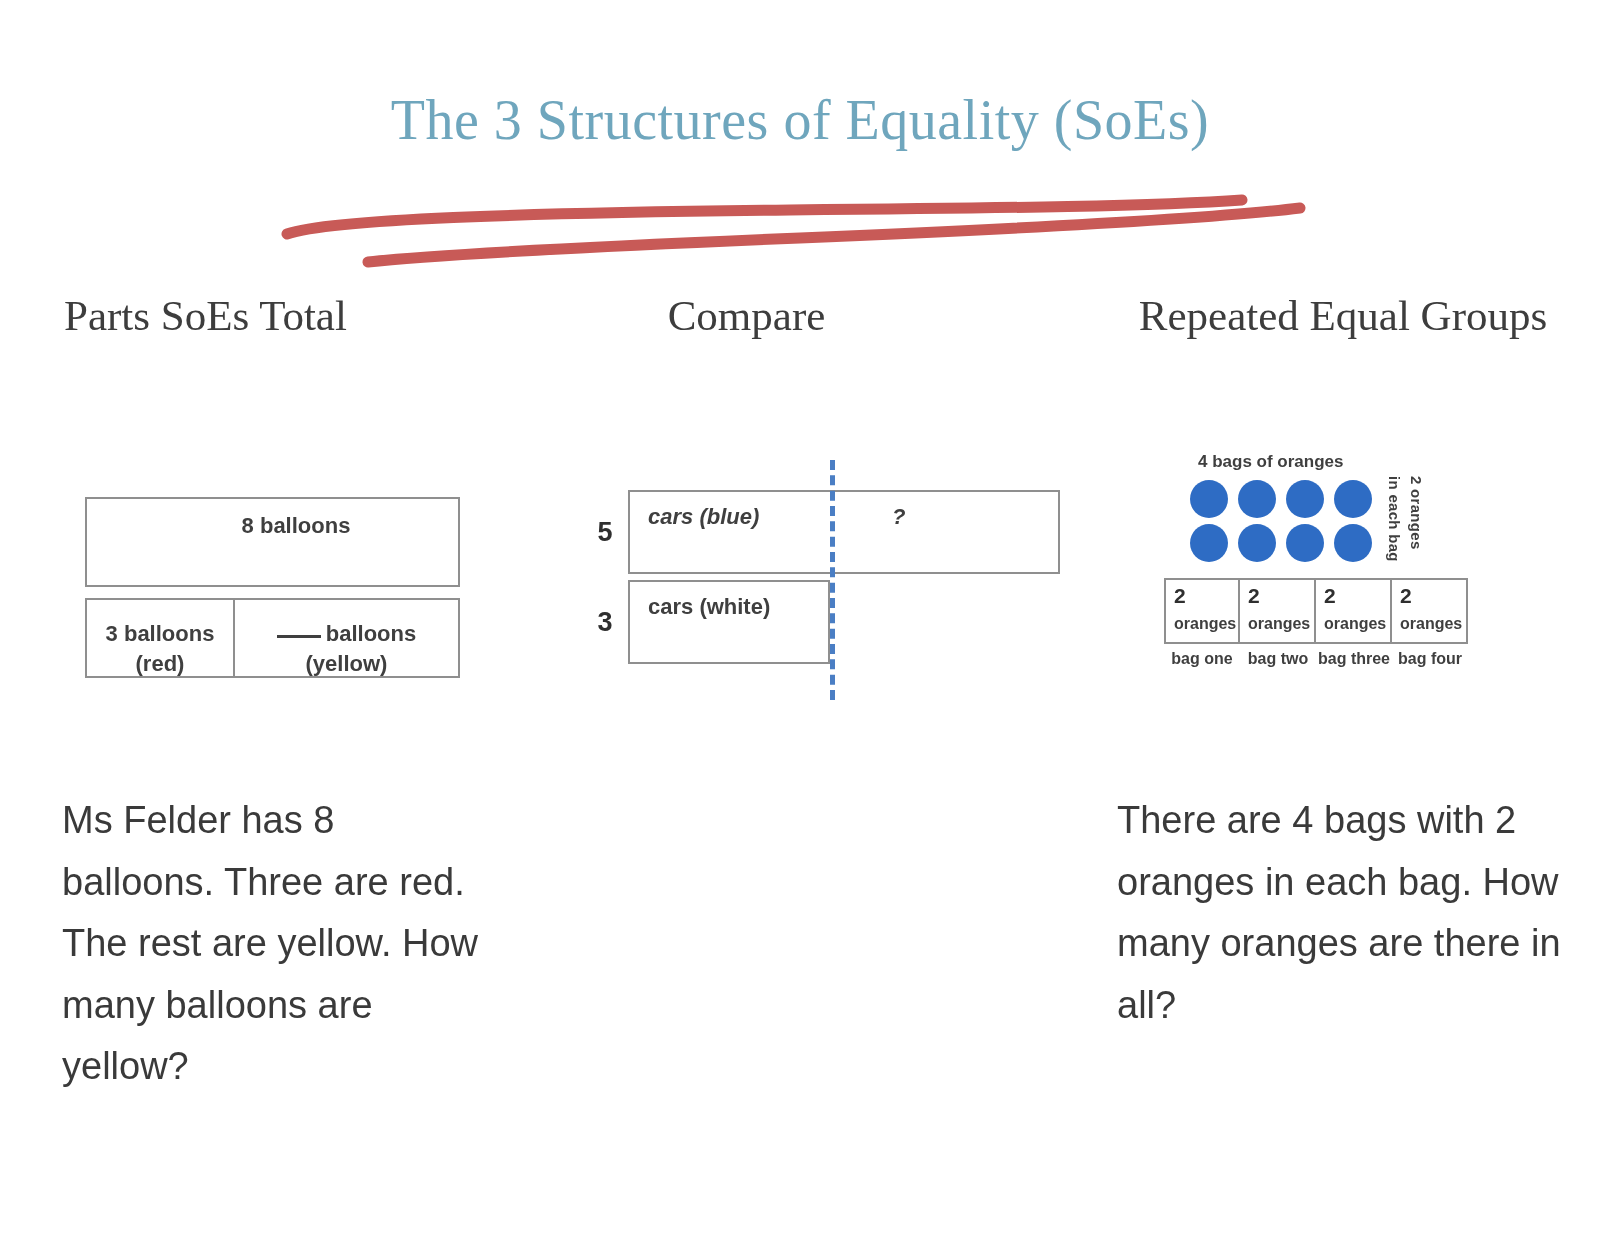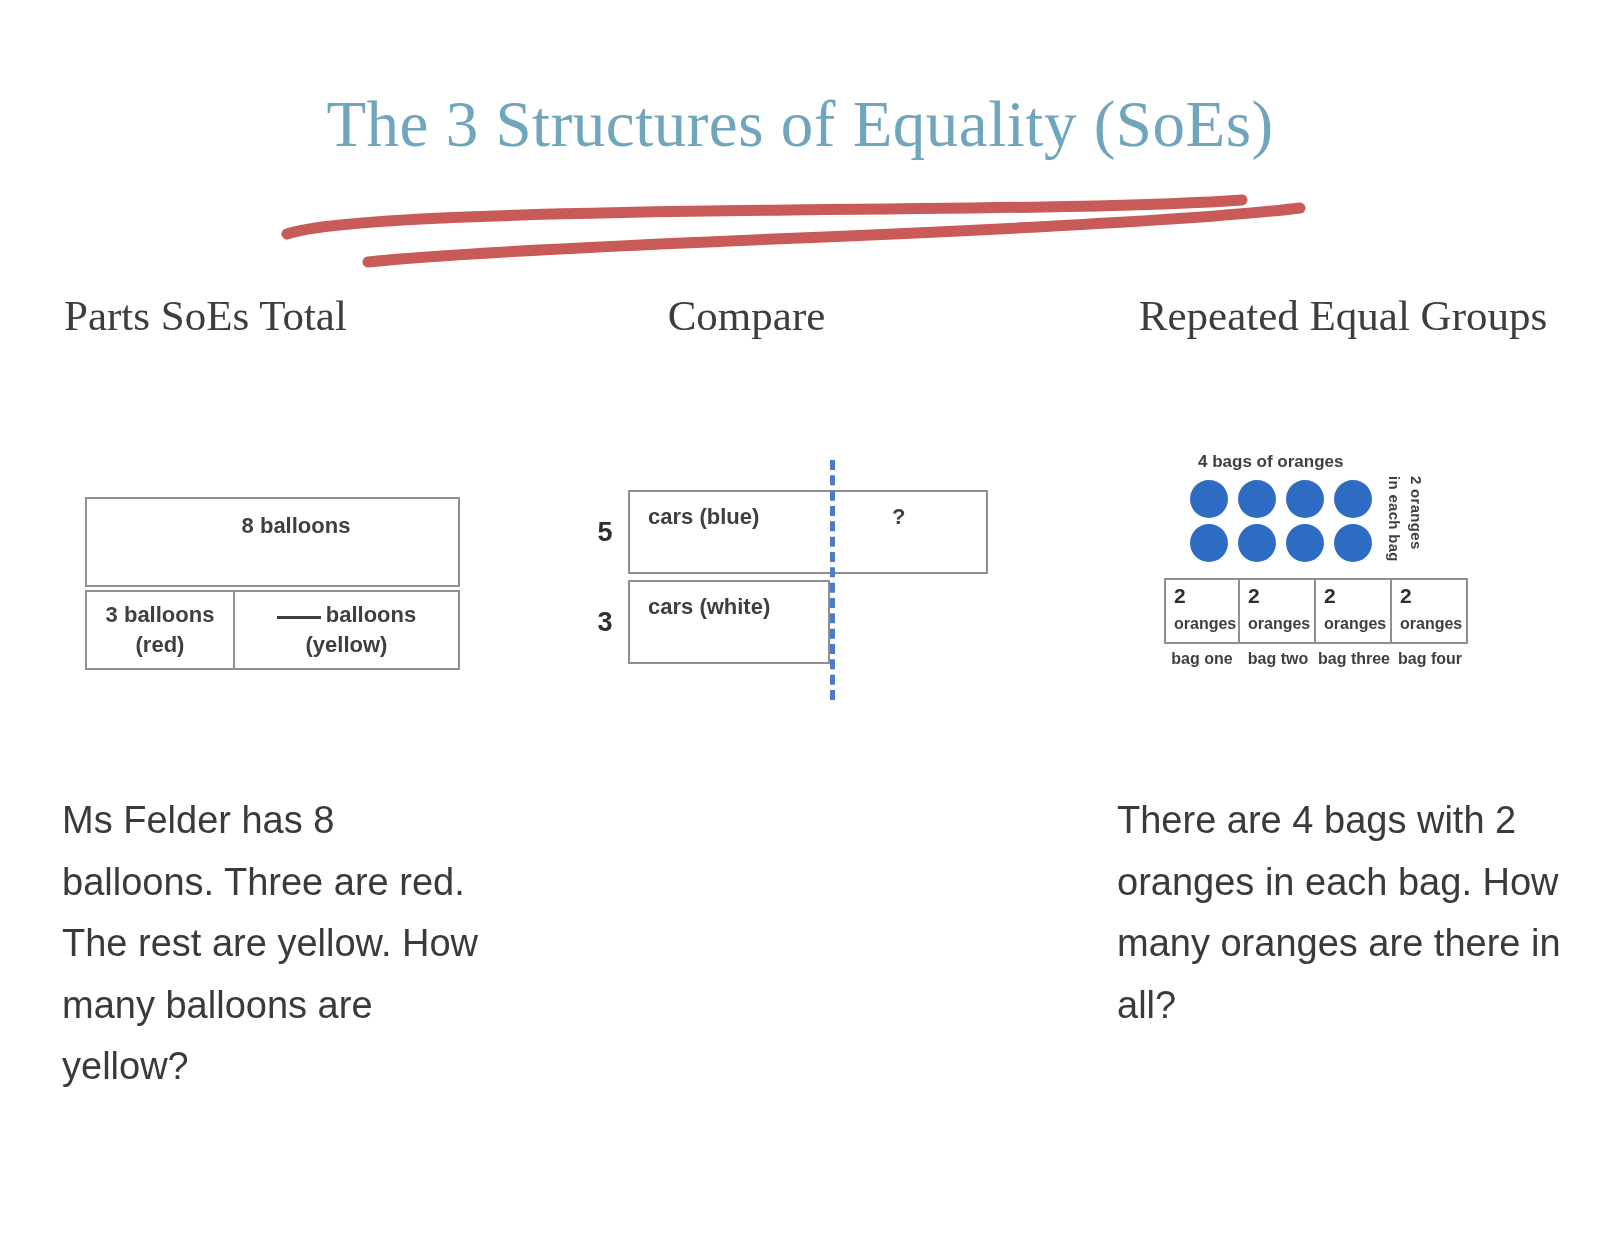--- a/index.html
+++ b/index.html
@@ -17,21 +17,21 @@
   }
 
   
   #slide-title {
     position: absolute;
     left: 0;
     top: 92px;
     width: 1600px;
     text-align: center;
     font-family: "Liberation Serif", serif;
-    font-size: 65px;
+    font-size: 56px;
     line-height: 1.0;
     letter-spacing: 0.5px;
     color: #6fa6bd;
     white-space: nowrap;
   }
   #title-underline {
     position: absolute;
     left: 0;
     top: 186px;
     width: 1600px;
@@ -82,21 +82,22 @@
   }
   .tape-parts {
     display: flex;
     margin-top: 3px;
   }
   .tape-part {
     border: 2px solid #8f8f8f;
     height: 80px;
     box-sizing: border-box;
     text-align: center;
-    padding-top: 8px;
+    padding-top: 19px;
+    margin-top: 8px;
   }
   .tape-part.left  { width: 40%; }
   .tape-part.right { width: 60%; border-left: none; }
   .tape-label {
     font-family: "Liberation Sans", sans-serif;
     font-size: 22px;
     font-weight: bold;
     color: #3f3f3f;
     line-height: 1.35;
   }
@@ -130,21 +131,21 @@
     color: #2f2f2f;
     width: 46px;
     text-align: center;
   }
   .cmp-bar {
     position: relative;
     border: 2px solid #8f8f8f;
     height: 84px;
     box-sizing: border-box;
   }
-  #cmp-bar-blue  { width: 360px; }
+  #cmp-bar-blue  { width: 432px; font-style: italic; }
   #cmp-bar-white { width: 202px; }
   .cmp-bar-text {
     position: absolute;
     left: 18px;
     top: 12px;
     font-family: "Liberation Sans", sans-serif;
     font-size: 22px;
     font-weight: bold;
     color: #3f3f3f;
   }

